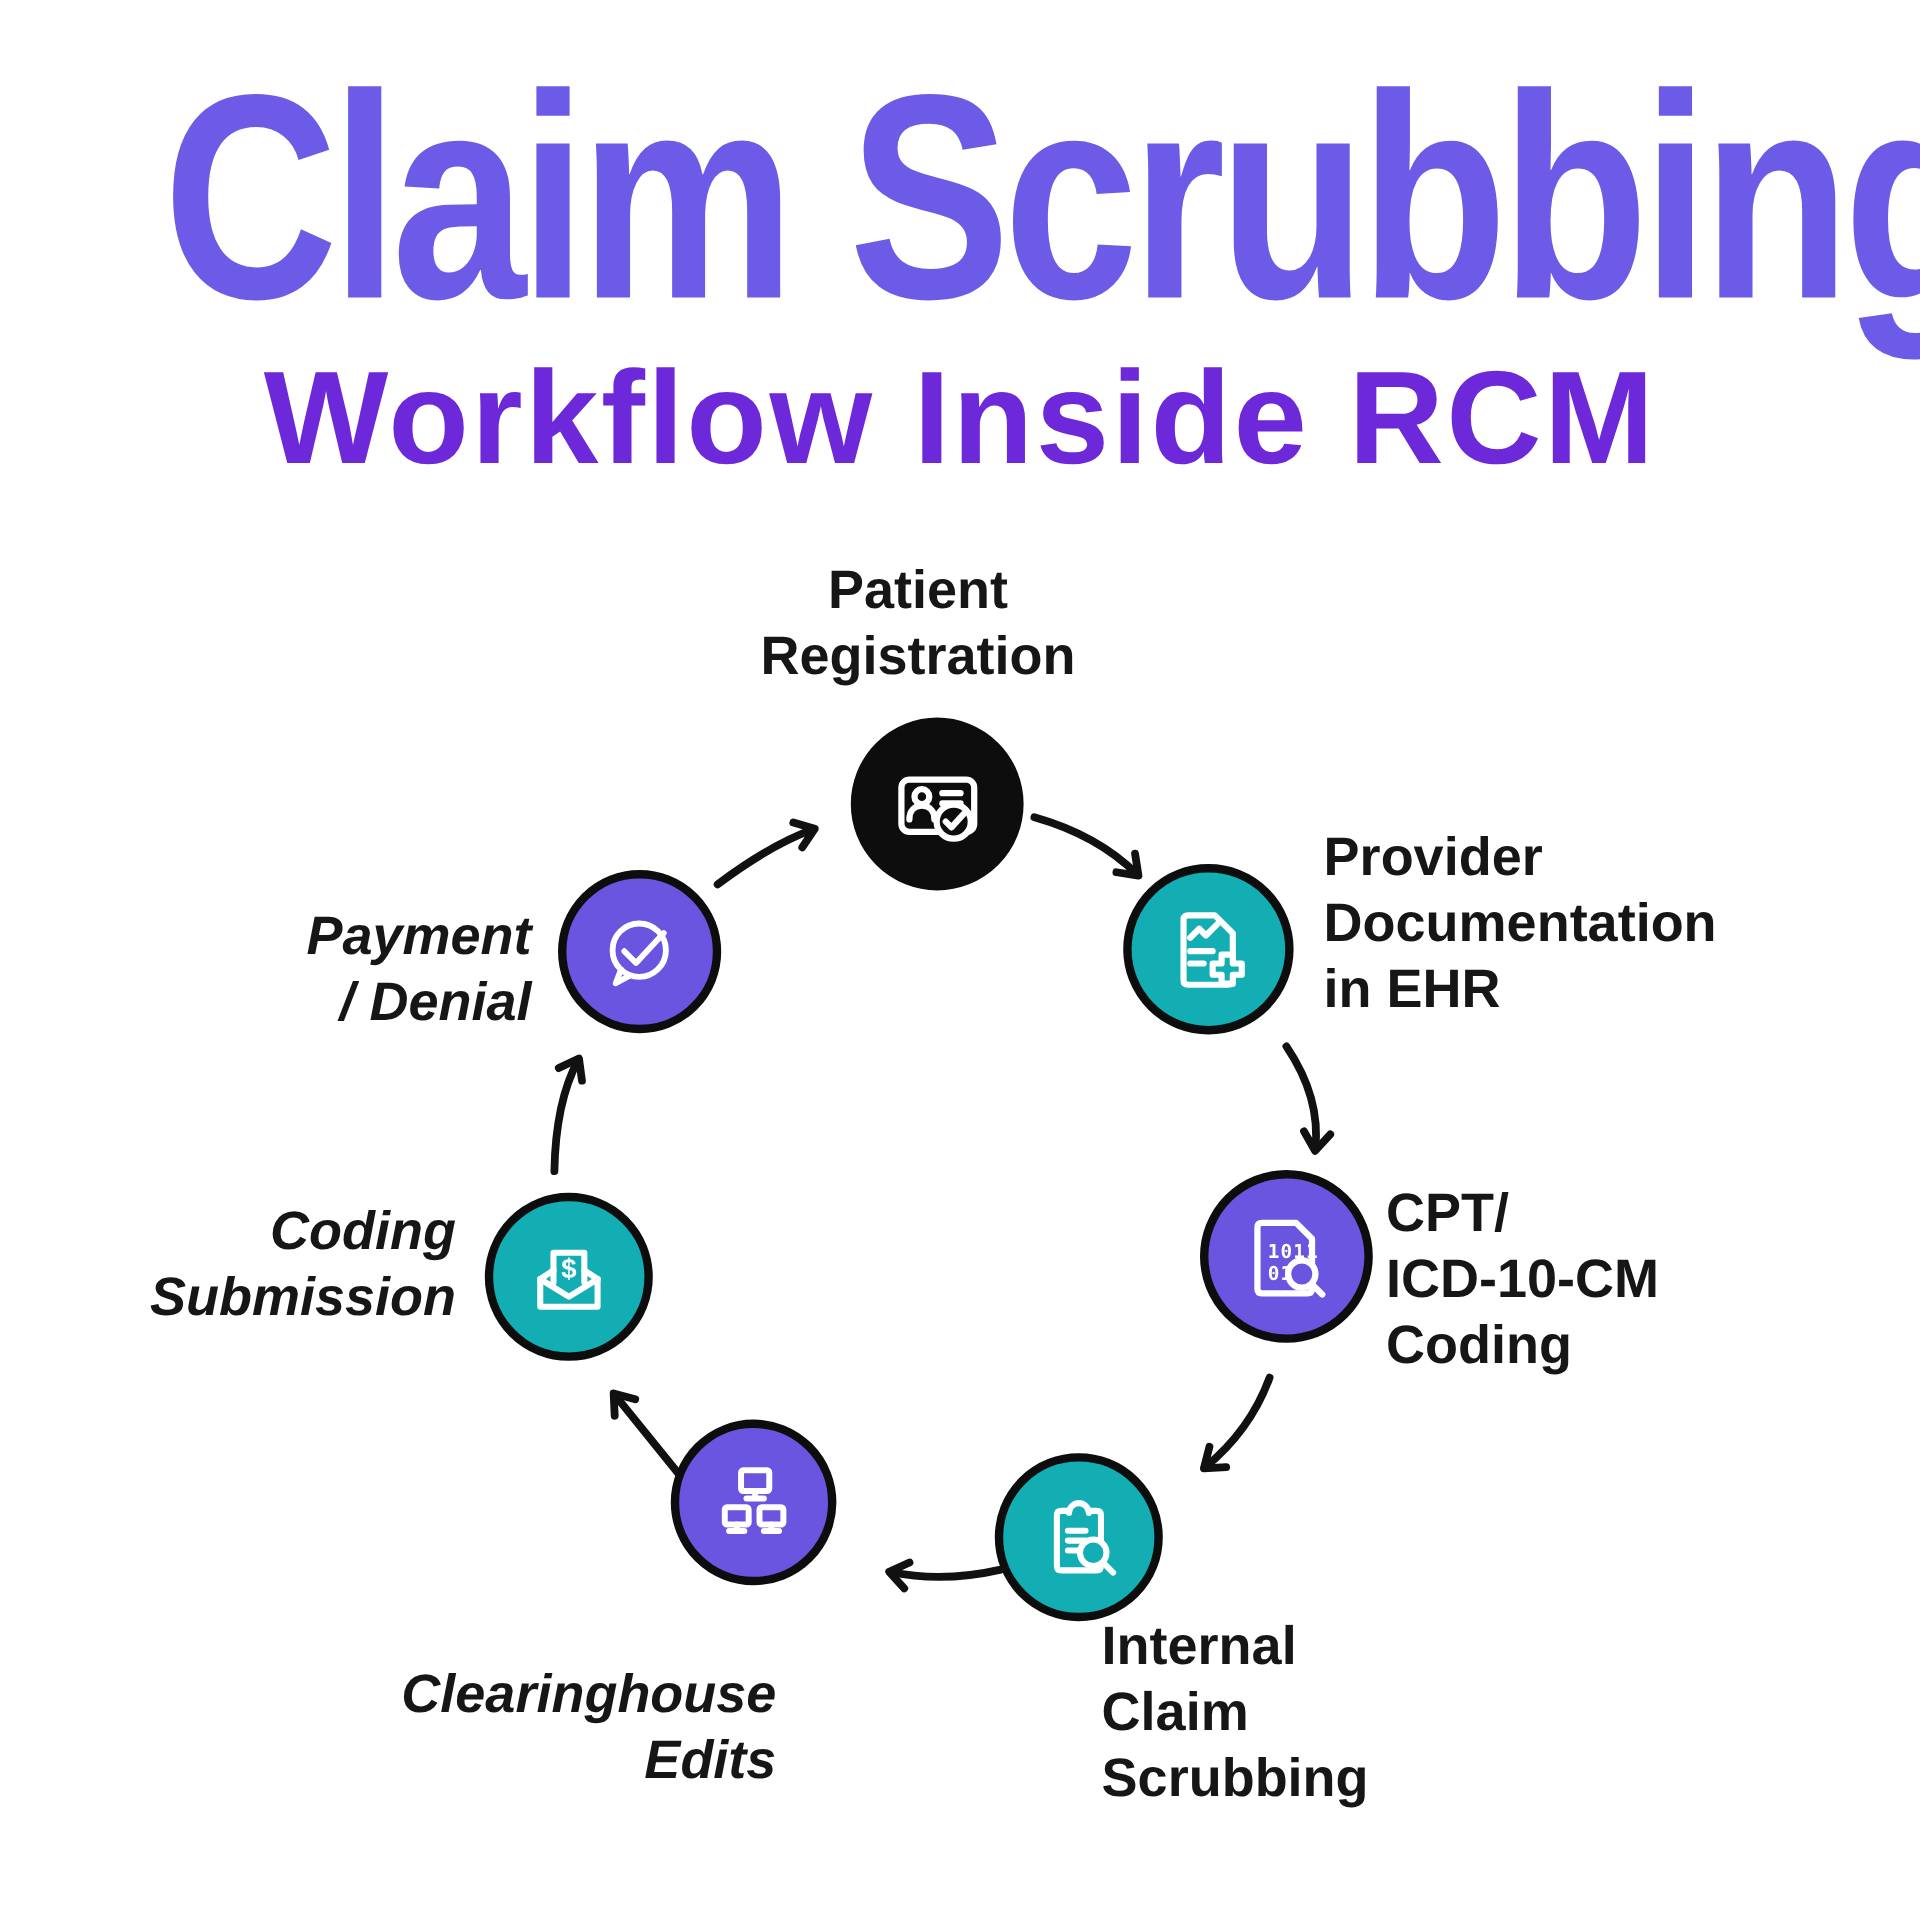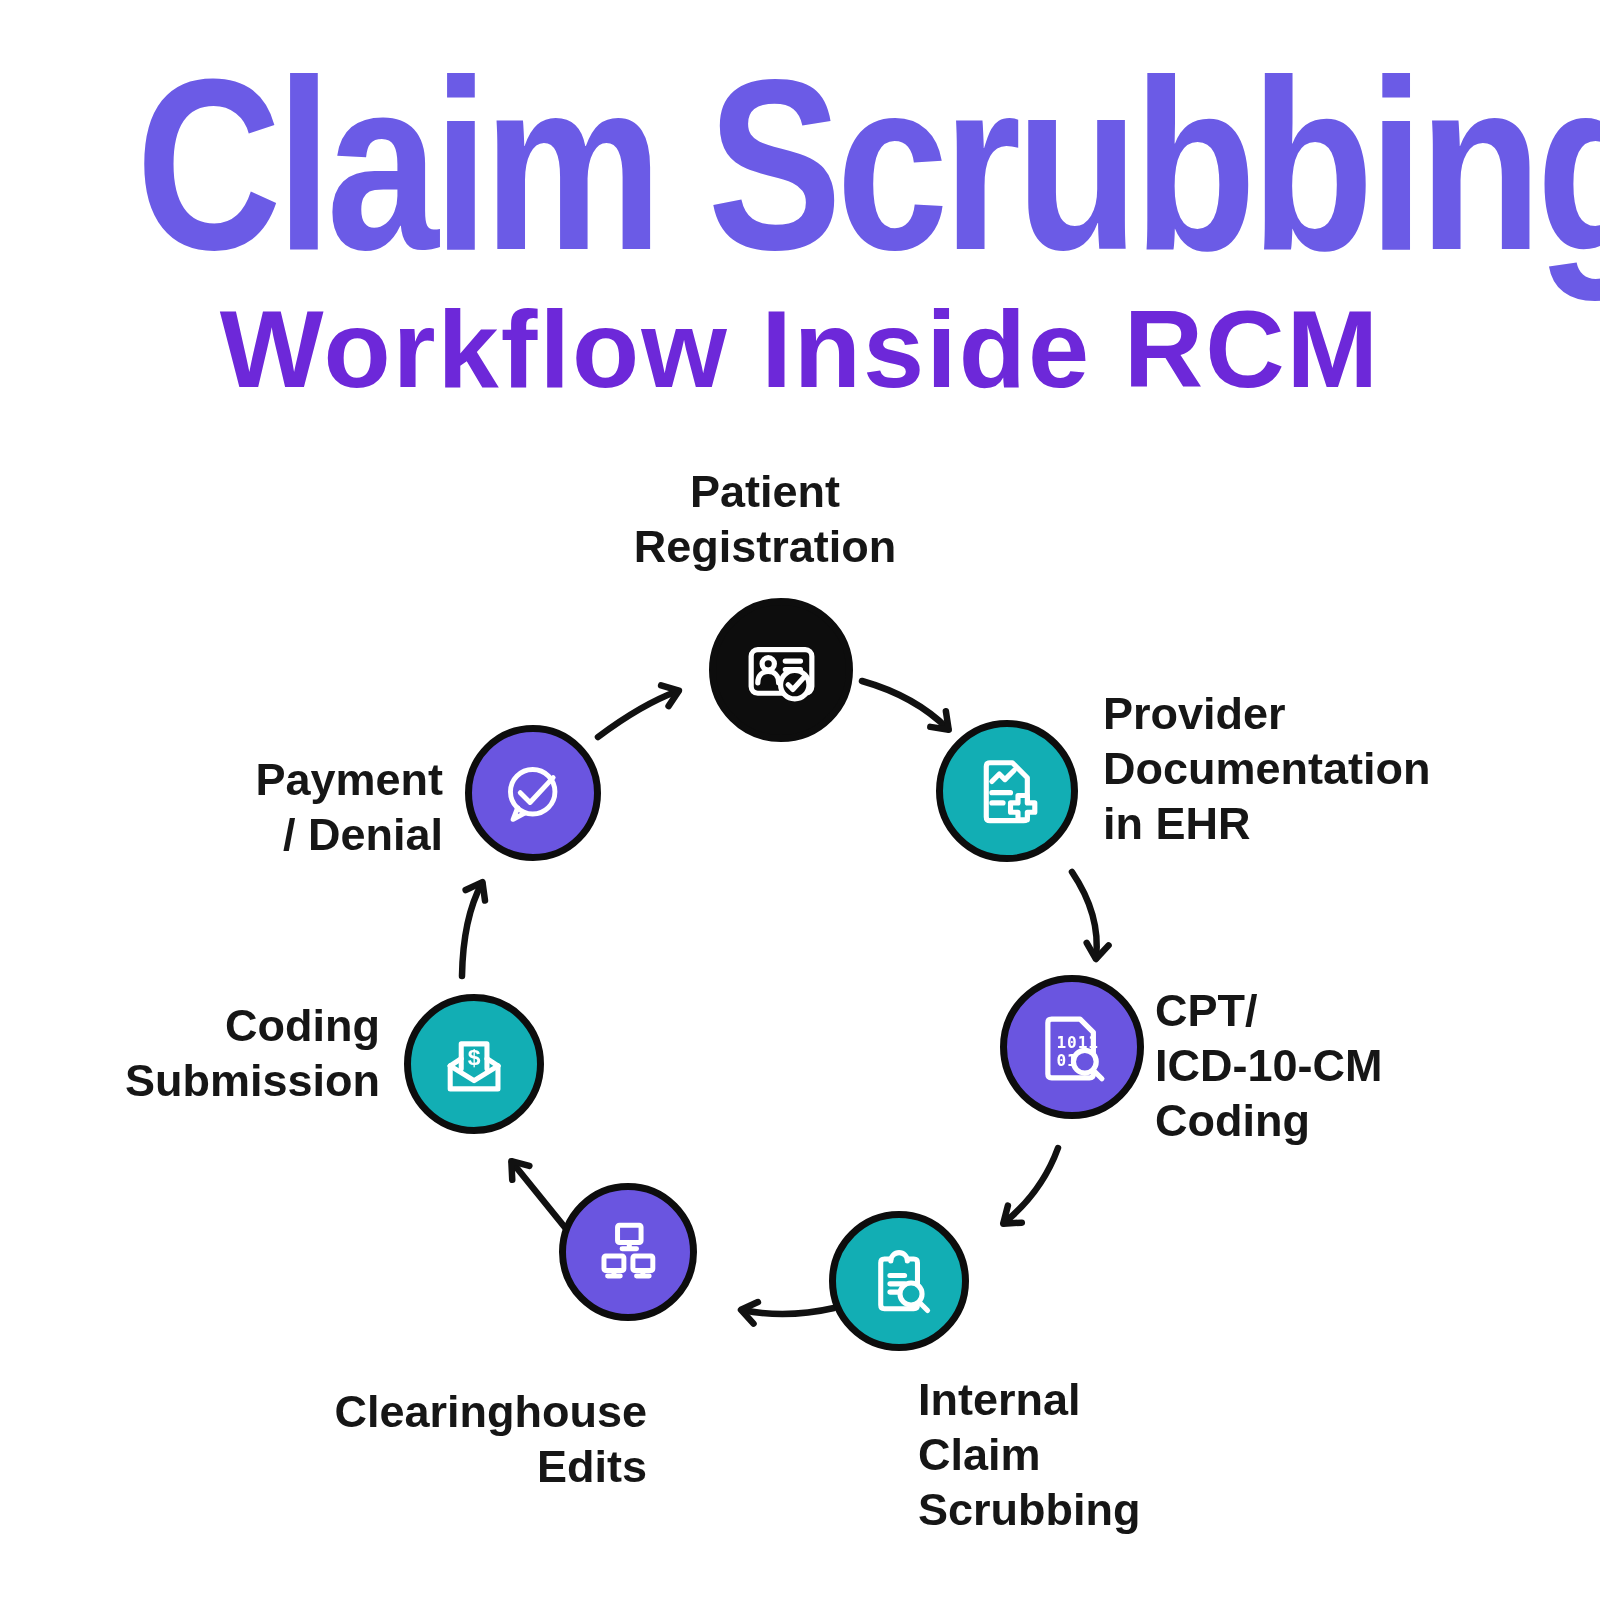--- a/index.html
+++ b/index.html
@@ -27,21 +27,21 @@
   .node svg { width:70%; height:70%; }
   .node svg * { stroke:#ffffff; stroke-width:5.5; fill:none;
     stroke-linecap:round; stroke-linejoin:round; }
   .node svg .mask { fill:var(--c); }
   .node svg text { stroke:none; fill:#ffffff; }
   .label {
     position:absolute; font-weight:bold; font-size:45px; line-height:55px;
     color:#161616; white-space:pre-line;
   }
   .align-center { text-align:center; transform:translateX(-50%); }
-  .align-right  { text-align:right; }
+  .align-right  { text-align:right;font-style:italic; }
   #arrow-layer { position:absolute; left:0; top:0; }
   #arrow-layer path { fill:none; stroke:#111111; stroke-width:6.5;
     stroke-linecap:round; stroke-linejoin:round; }
 </style>
 </head>
 <body>
 
 <div id="canvas">
 
   <div class="title" style="color: rgb(107, 91, 230);">Claim Scrubbing</div>
@@ -132,21 +132,21 @@
   </div>
 
   <div class="label align-center" style="left:765px; top:464px;">Patient
 Registration</div>
   <div class="label" style="left:1103px; top:686px;">Provider
 Documentation
 in EHR</div>
   <div class="label" style="left:1155px; top:983px;">CPT/
 ICD-10-CM
 Coding</div>
-  <div class="label" style="left:918px; top:1344px;margin-top:28px;">Internal
+  <div class="label" style="left:918px; top:1344px;">Internal
 Claim
 Scrubbing</div>
   <div class="label align-right" style="right:953px; top:1368px;margin-top:16px;">Clearinghouse
 Edits</div>
   <div class="label align-right" style="right:1220px; top:998px;">Coding
 Submission</div>
   <div class="label align-right" style="right:1157px; top:752px;">Payment
 / Denial</div>
 
 </div>

